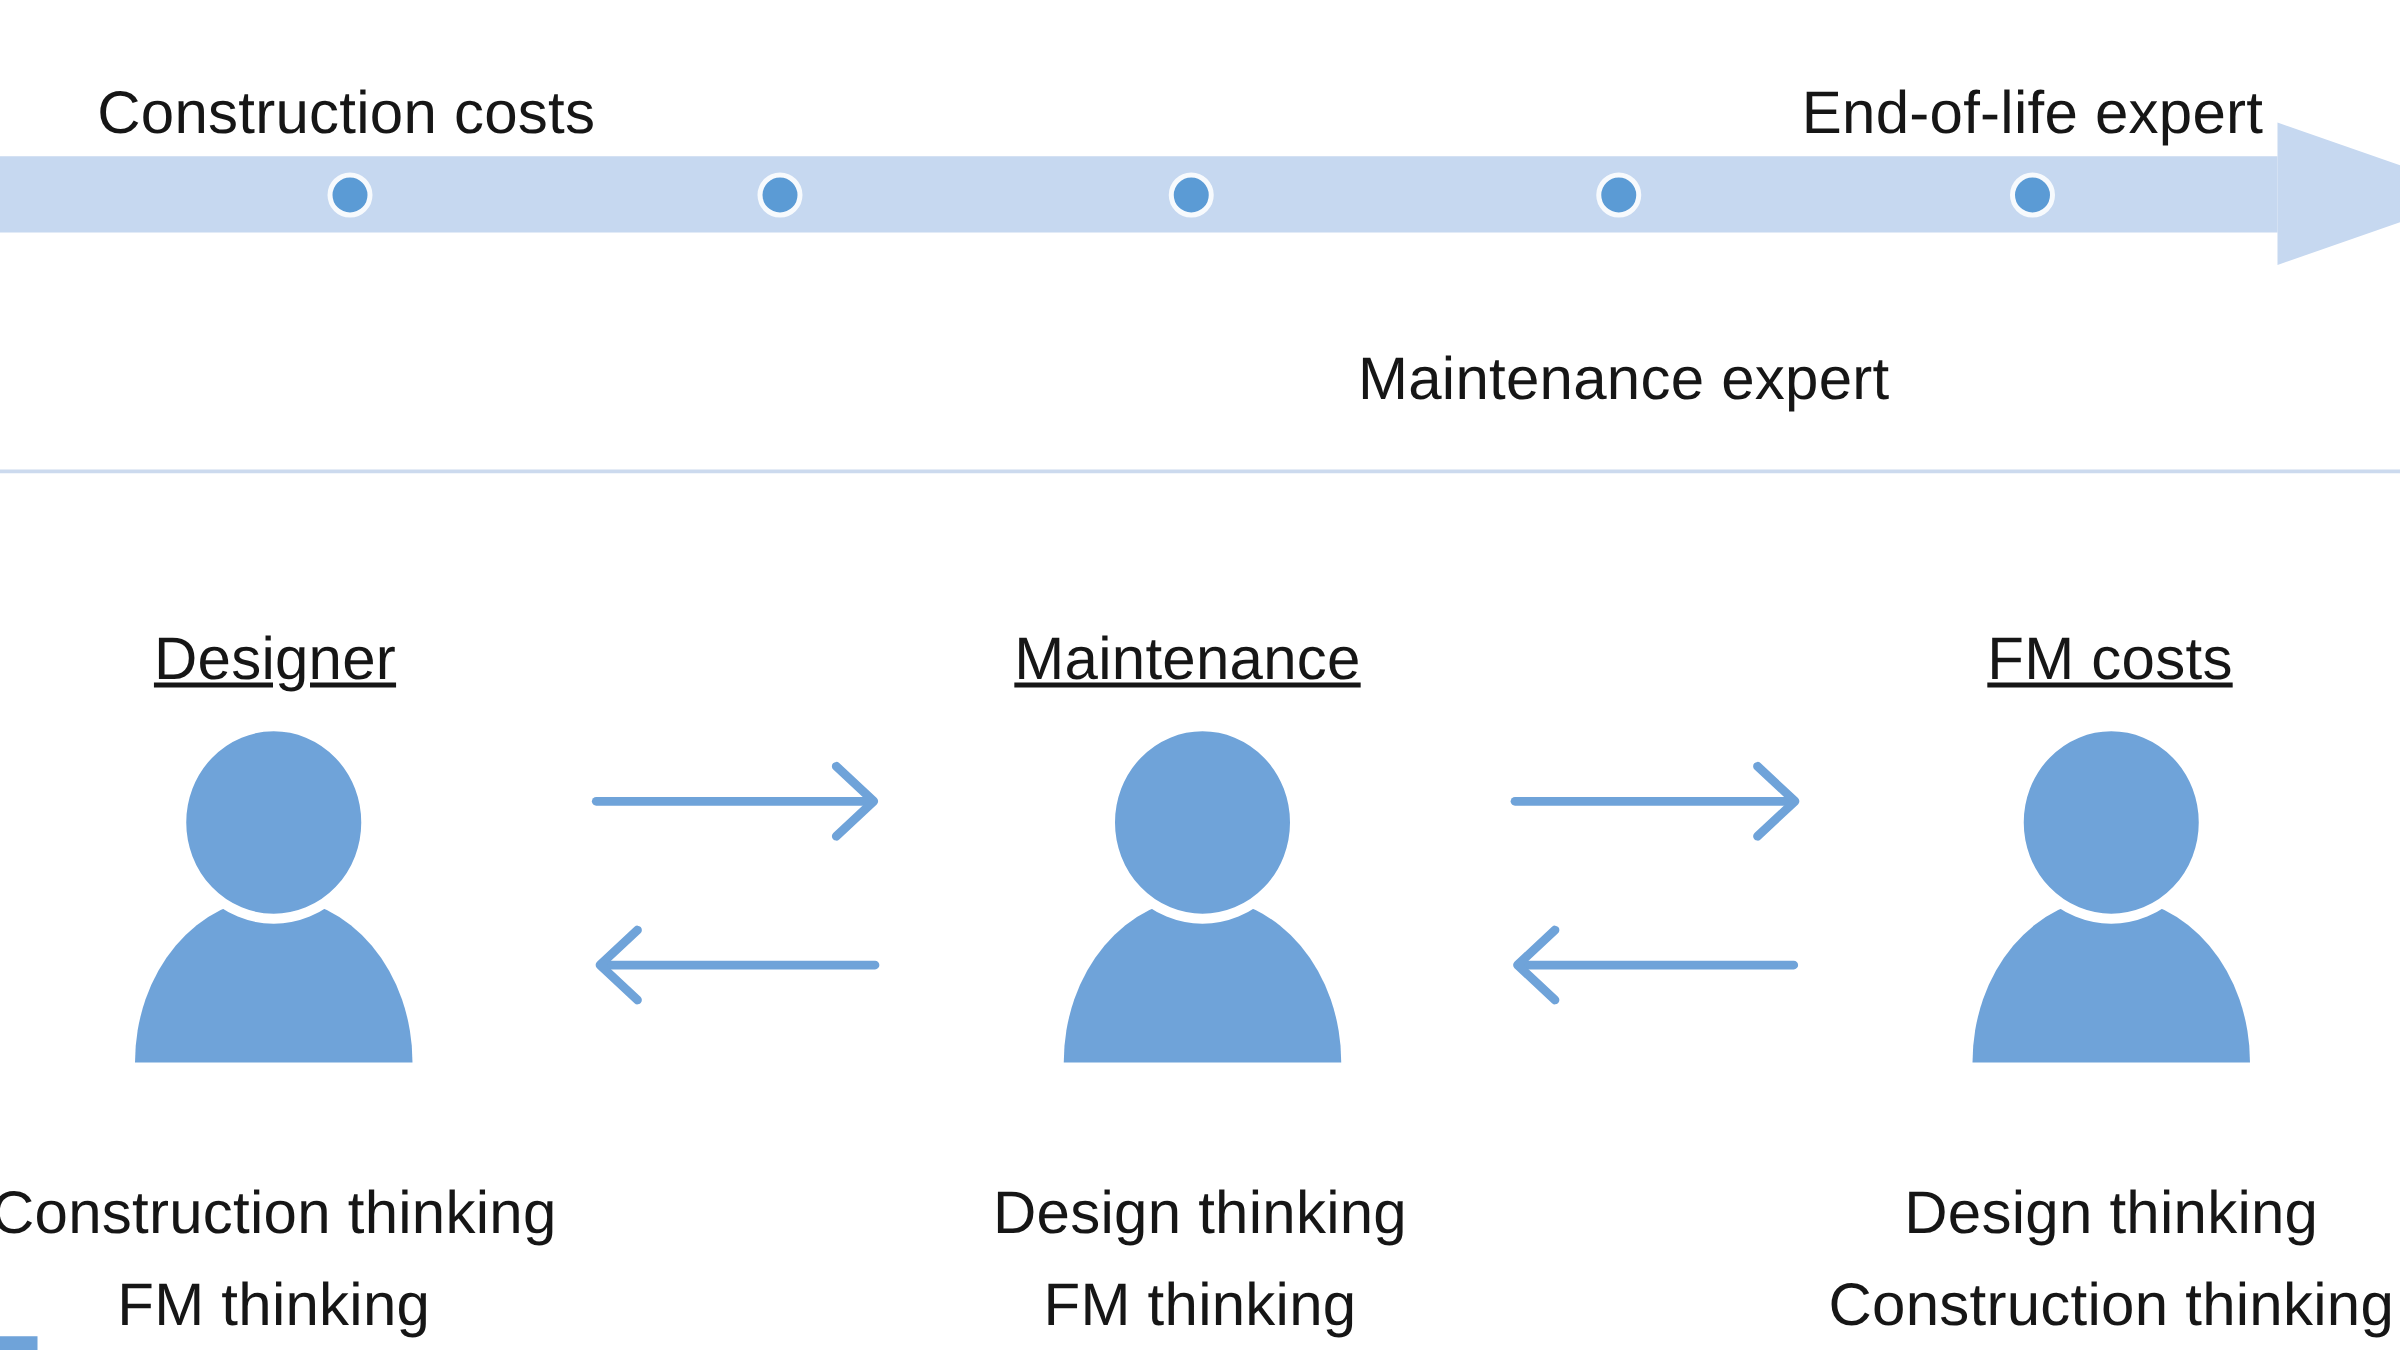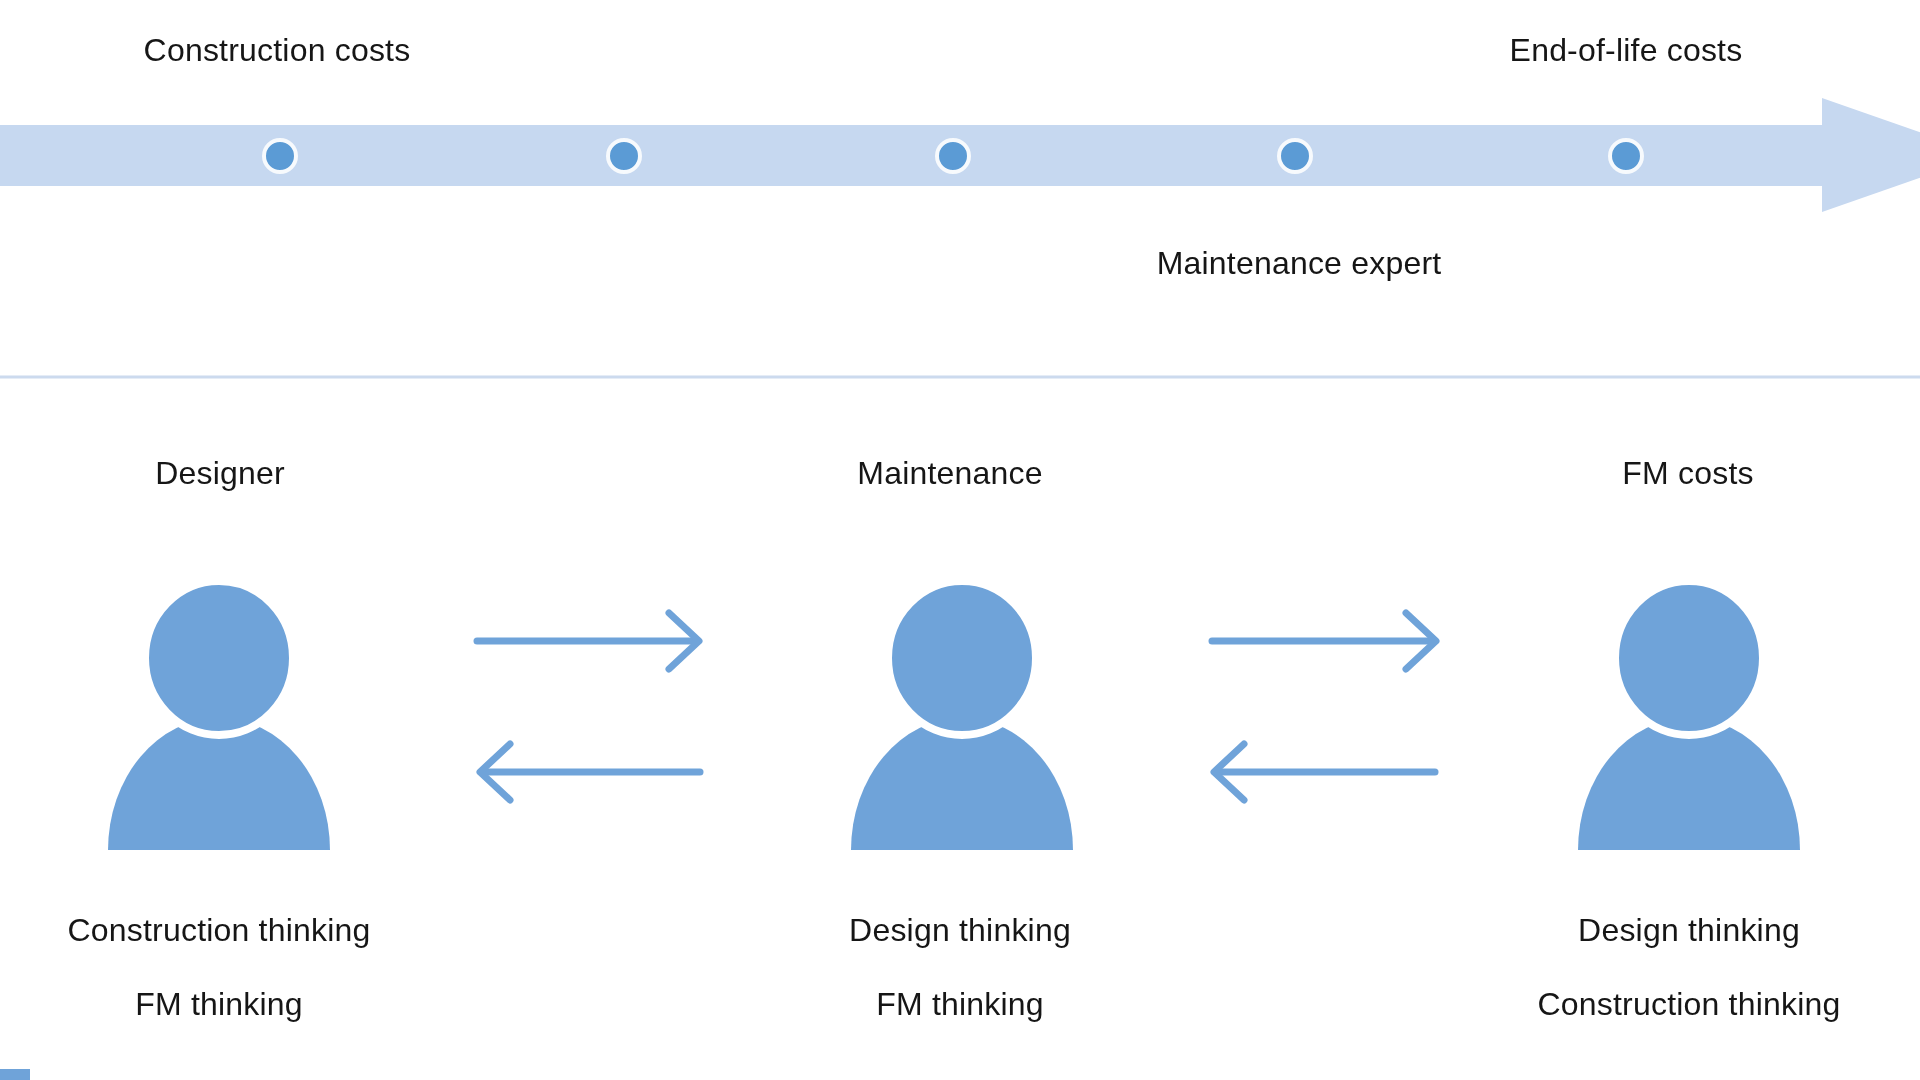--- a/index.html
+++ b/index.html
@@ -13,31 +13,32 @@
   }
   .gfx {
     position: absolute;
     inset: 0;
     width: 1920px;
     height: 1080px;
   }
   .lbl {
     position: absolute;
     transform: translateX(-50%);
-    font-size: 32px;
+    font-size: 48px;
     line-height: 44px;
     white-space: nowrap;
     color: var(--text, #161616);
     letter-spacing: 0.2px;
+    margin-top: 41px;
   }
   
   .row-top    { top: 28px; }
   .row-below  { top: 241px; }
   
-  .row-role   { top: 451px; }
+  .row-role   { top: 465px; text-decoration: underline; }
   .row-think1 { top: 908px; }
   .row-think2 { top: 982px; }
 </style>
 </head>
 <body>
 
 <div class="canvas">
 
   <svg class="gfx" viewBox="0 0 1920 1080" aria-hidden="true">
 
@@ -84,21 +85,21 @@
       <g>
         <line x1="1217" y1="772" x2="1435" y2="772"></line>
         <polyline points="1244,744 1214,772 1244,800"></polyline>
       </g>
     </g>
 
     <rect x="0" y="1069" width="30" height="11" style="fill:var(--figure)"></rect>
   </svg>
 
   <div class="lbl row-top" style="left:277px">Construction costs</div>
-  <div class="lbl row-top" style="left:1626px">End-of-life costs</div>
+  <div class="lbl row-top" style="left:1626px">End-of-life expert</div>
 
   <div class="lbl row-below" style="left:1299px">Maintenance expert</div>
 
   <div class="lbl row-role" style="left:220px">Designer</div>
   <div class="lbl row-role" style="left:950px">Maintenance</div>
   <div class="lbl row-role" style="left:1688px">FM costs</div>
 
   <div class="lbl row-think1" style="left:219px">Construction thinking</div>
   <div class="lbl row-think2" style="left:219px">FM thinking</div>
 

